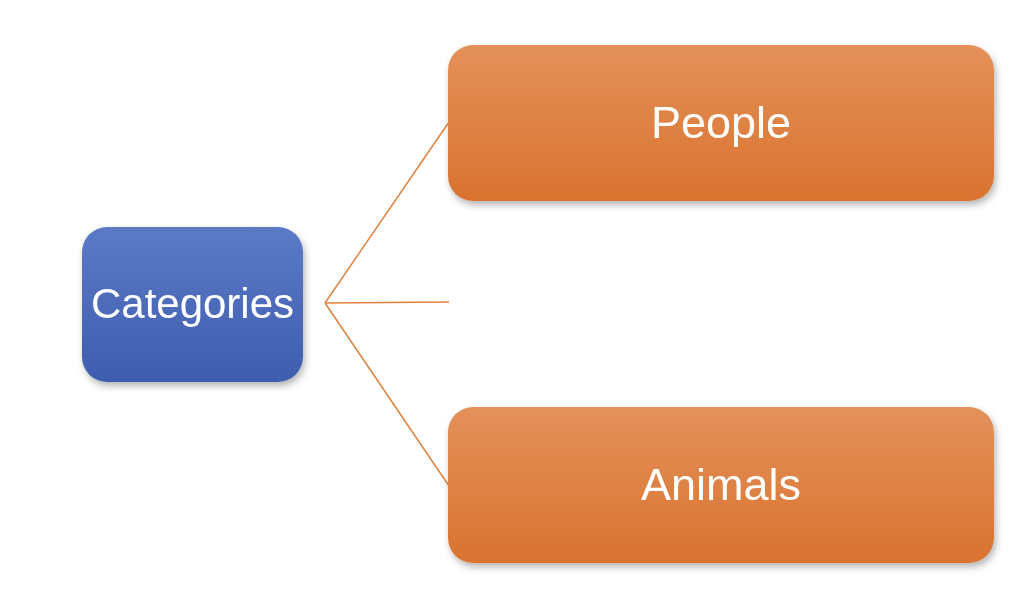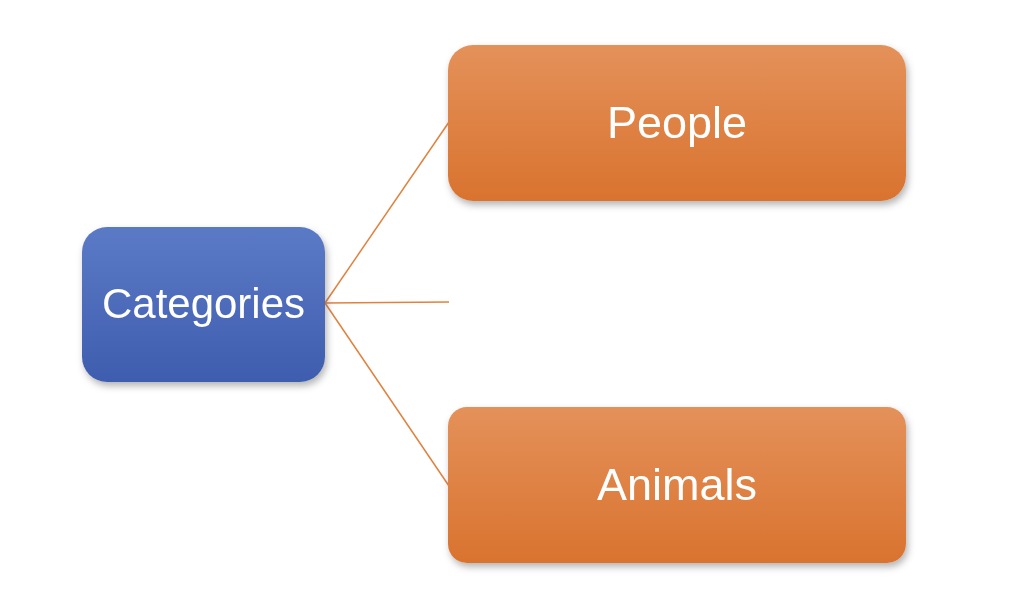--- a/index.html
+++ b/index.html
@@ -35,35 +35,35 @@
     justify-content: center;
     text-align: center;
     color: var(--label-text, #ffffff);
     border-radius: 25px;
     box-shadow: 2px 4px 7px rgba(90, 90, 90, 0.45);
     line-height: 1.1;
   }
   .root-node {
     left: 82px;
     top: 227px;
-    width: 243px;
+    width: 221px;
     height: 155px;
     font-size: 42px;
     background: linear-gradient(to bottom, var(--root-top, #5b7ac6), var(--root-bottom, #3f5dae));
   }
   .child-node {
     left: 448px;
-    width: 458px;
+    width: 546px;
     height: 156px;
     font-size: 45px;
     background: linear-gradient(to bottom, var(--child-top, #e4915a), var(--child-bottom, #d9732f));
   }
   .child-node.pos-0 { top: 45px; }
   .child-node.pos-1 { top: 224px; }
-  .child-node.pos-2 { top: 407px; border-radius: 19px; }
+  .child-node.pos-2 { top: 407px; }
 </style>
 </head>
 <body>
 
 <div class="canvas">
 
   <svg class="connectors" viewBox="0 0 1024 611">
     <line x1="325" y1="303" x2="449" y2="122"></line>
     <line x1="325" y1="303" x2="449" y2="302"></line>
     <line x1="325" y1="303" x2="449" y2="486"></line>

